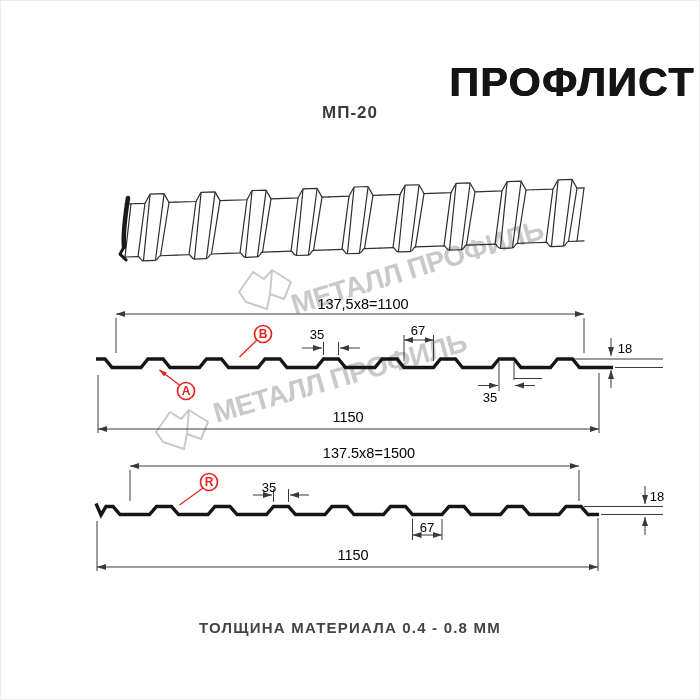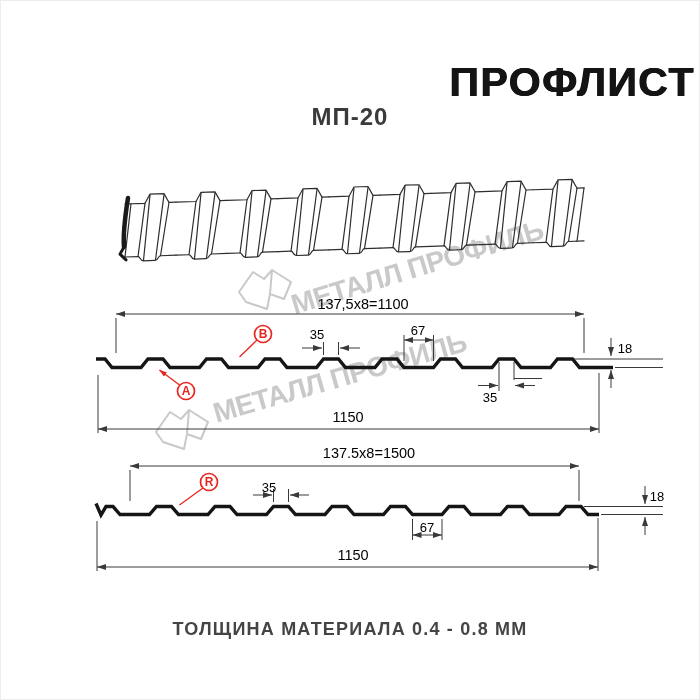--- a/index.html
+++ b/index.html
@@ -7,25 +7,25 @@
     position:relative;width:700px;height:700px;background:#ffffff;overflow:hidden;
     font-family:"Liberation Sans",sans-serif;border:1px solid #ededed;box-sizing:border-box;
   }
   .title{
     position:absolute;left:0;right:4px;top:58px;text-align:right;
     font-size:41px;font-weight:700;letter-spacing:1.5px;color:#141414;
     text-shadow:0.5px 0 0 #141414,-0.5px 0 0 #141414;
   }
   .subtitle{
     position:absolute;left:0;right:0;top:102px;text-align:center;
-    font-size:24px;font-weight:700;letter-spacing:1px;color:#3a3a3a;
+    font-size:17px;font-weight:700;letter-spacing:1px;color:#3a3a3a;
   }
   .footer{
     position:absolute;left:0;right:0;top:618px;text-align:center;
-    font-size:18px;font-weight:700;letter-spacing:1.2px;color:#444444;
+    font-size:15px;font-weight:700;letter-spacing:1.2px;color:#444444;
   }
   .wm{
     position:absolute;font-weight:700;font-size:28px;letter-spacing:-0.5px;
     color:#c9c9c9;white-space:nowrap;transform-origin:0 50%;
   }
   .wm1{left:291px;top:289px;transform:rotate(-17deg);}
   .wm2{left:213px;top:397px;transform:rotate(-16deg);}
   svg.lines{position:absolute;left:0;top:0;}
   .dim{
     position:absolute;transform:translate(-50%,-50%);

